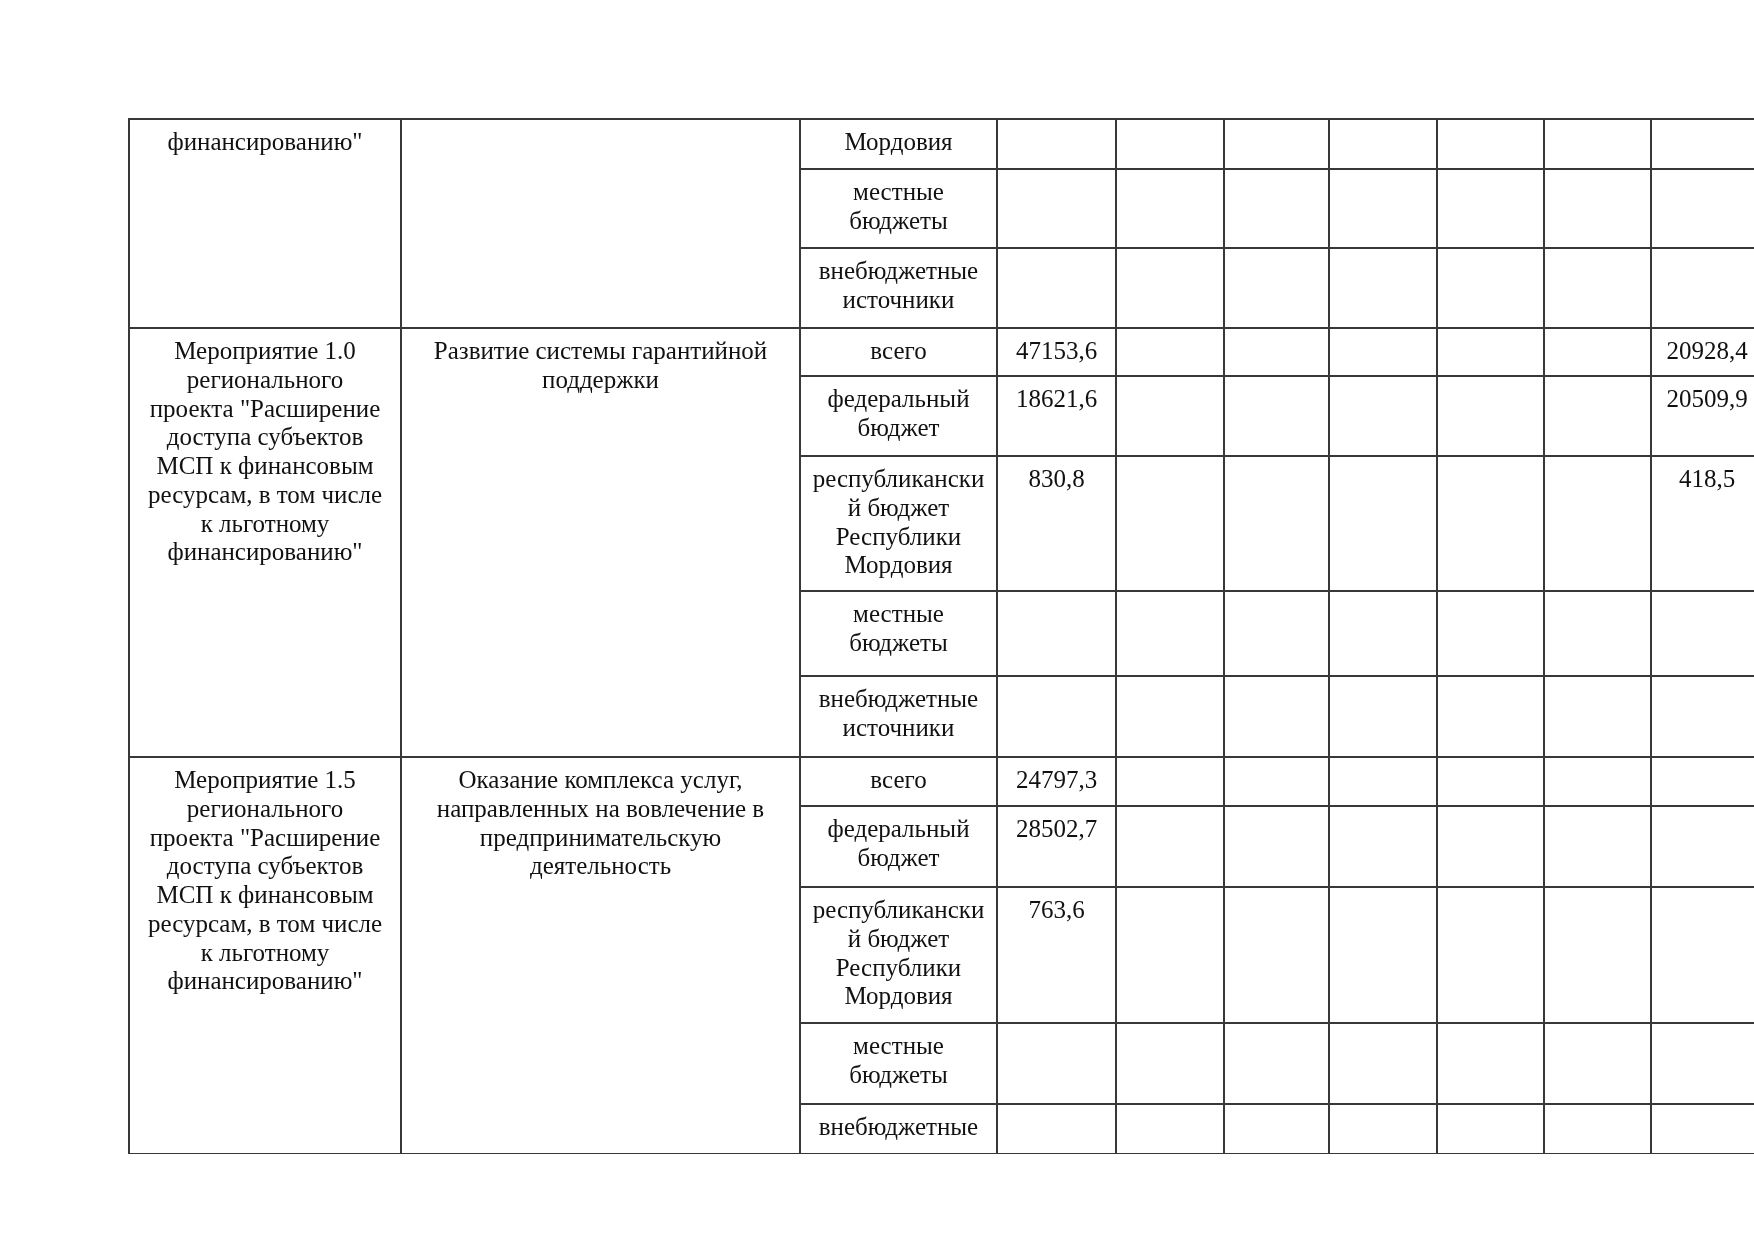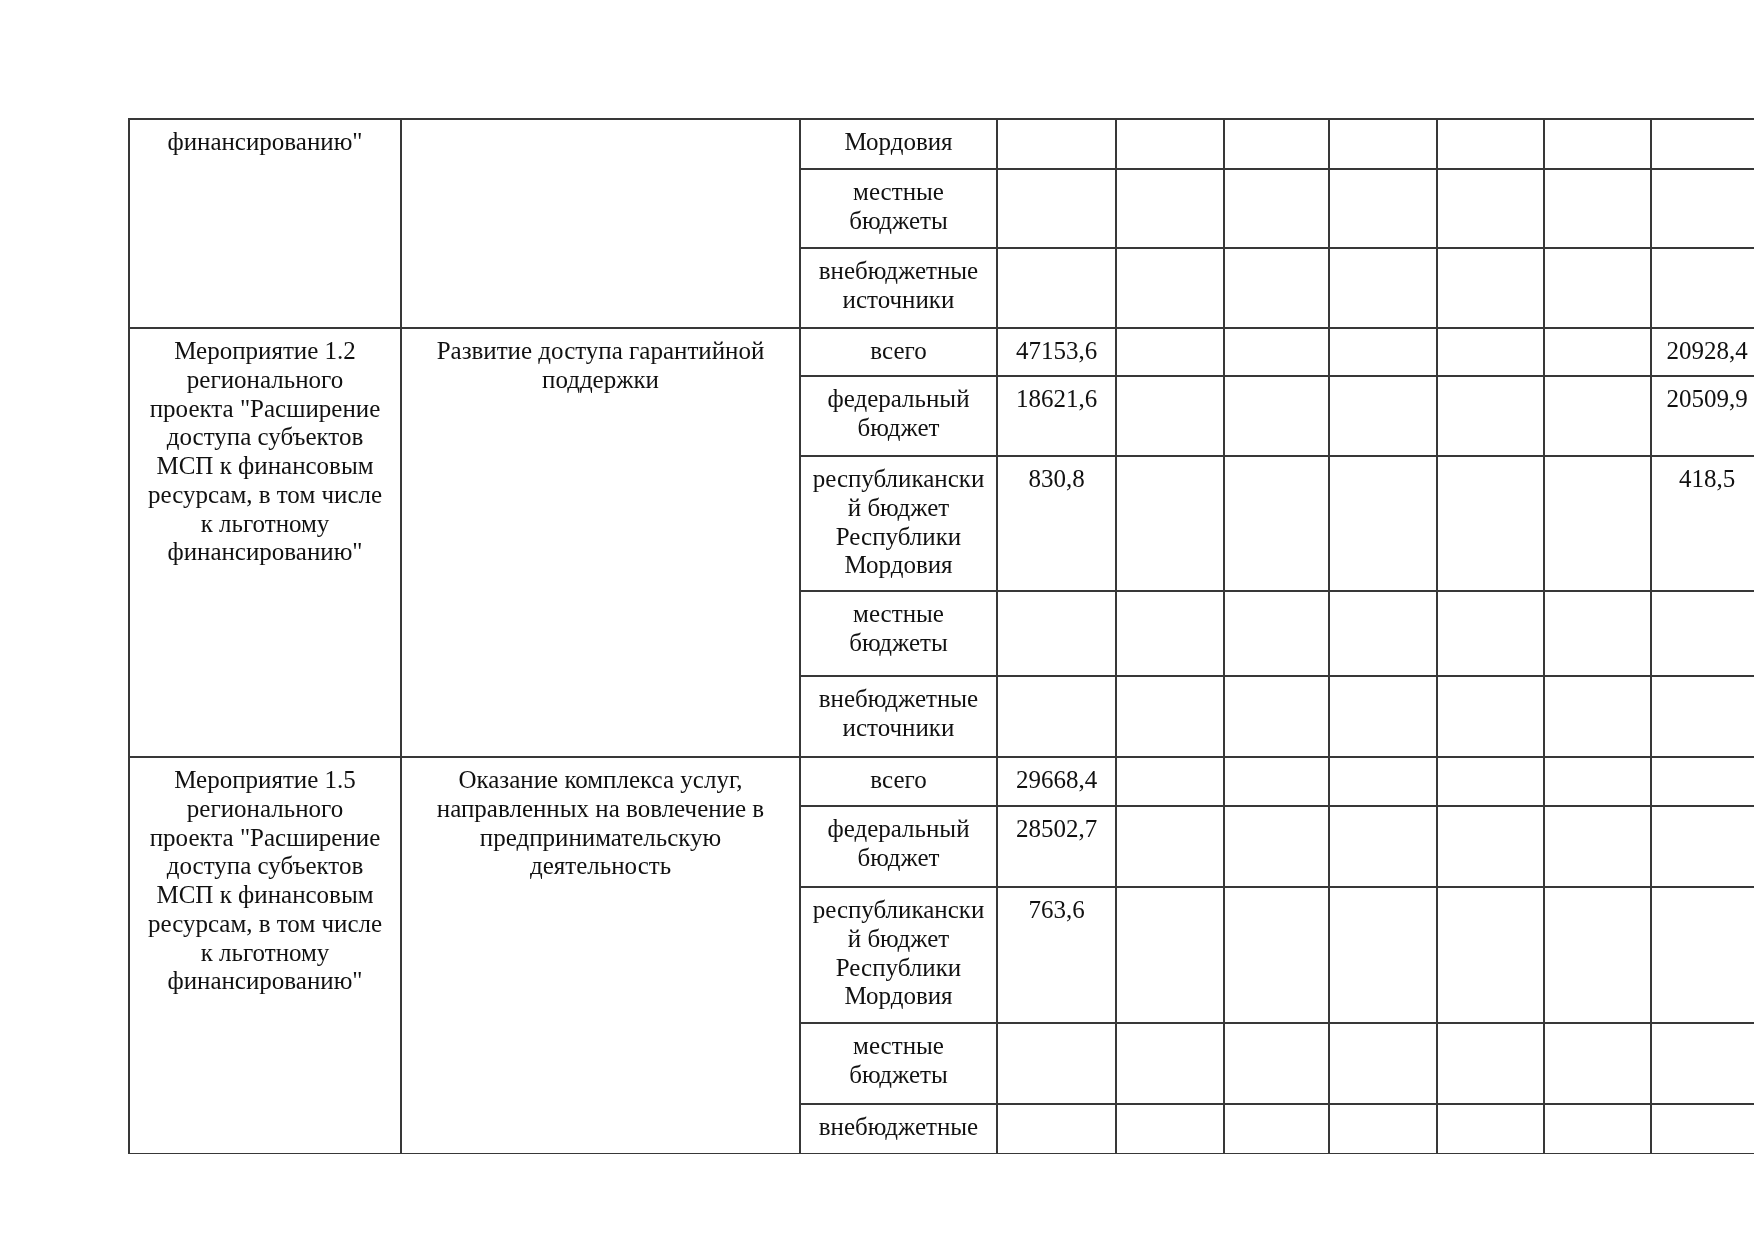--- a/index.html
+++ b/index.html
@@ -88,29 +88,29 @@
         <td class="value"></td>
         <td class="value"></td>
         <td class="value"></td>
         <td class="value"></td>
         <td class="value"></td>
         <td class="value"></td>
         <td class="value"></td>
       </tr>
 
       <tr class="h48">
-        <td class="activity" rowspan="5">Мероприятие 1.2
+        <td class="activity" rowspan="5">Мероприятие 1.0
 регионального
 проекта "Расширение
 доступа субъектов
 МСП к финансовым
 ресурсам, в том числе
 к льготному
 финансированию"</td>
-        <td class="descr" rowspan="5">Развитие доступа гарантийной
+        <td class="descr" rowspan="5">Развитие системы гарантийной
 поддержки</td>
         <td class="source">всего</td>
         <td class="value">47153,6</td>
         <td class="value"></td>
         <td class="value"></td>
         <td class="value"></td>
         <td class="value"></td>
         <td class="value"></td>
         <td class="value">20928,4</td>
       </tr>
@@ -168,21 +168,21 @@
 доступа субъектов
 МСП к финансовым
 ресурсам, в том числе
 к льготному
 финансированию"</td>
         <td class="descr" rowspan="5">Оказание комплекса услуг,
 направленных на вовлечение в
 предпринимательскую
 деятельность</td>
         <td class="source">всего</td>
-        <td class="value">29668,4</td>
+        <td class="value">24797,3</td>
         <td class="value"></td>
         <td class="value"></td>
         <td class="value"></td>
         <td class="value"></td>
         <td class="value"></td>
         <td class="value"></td>
       </tr>
       <tr class="h81">
         <td class="source">федеральный
 бюджет</td>

